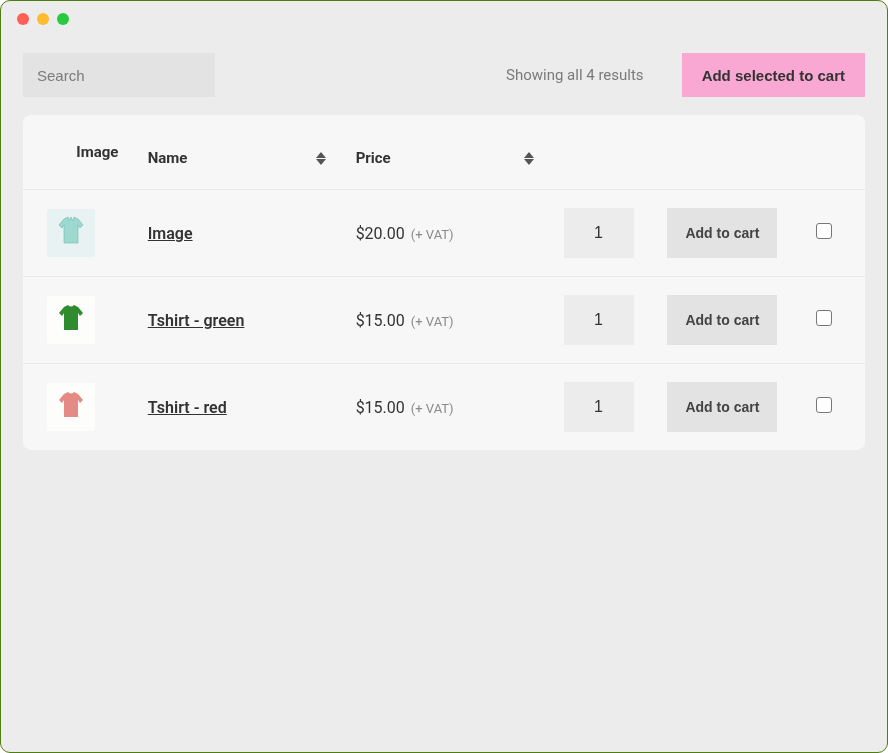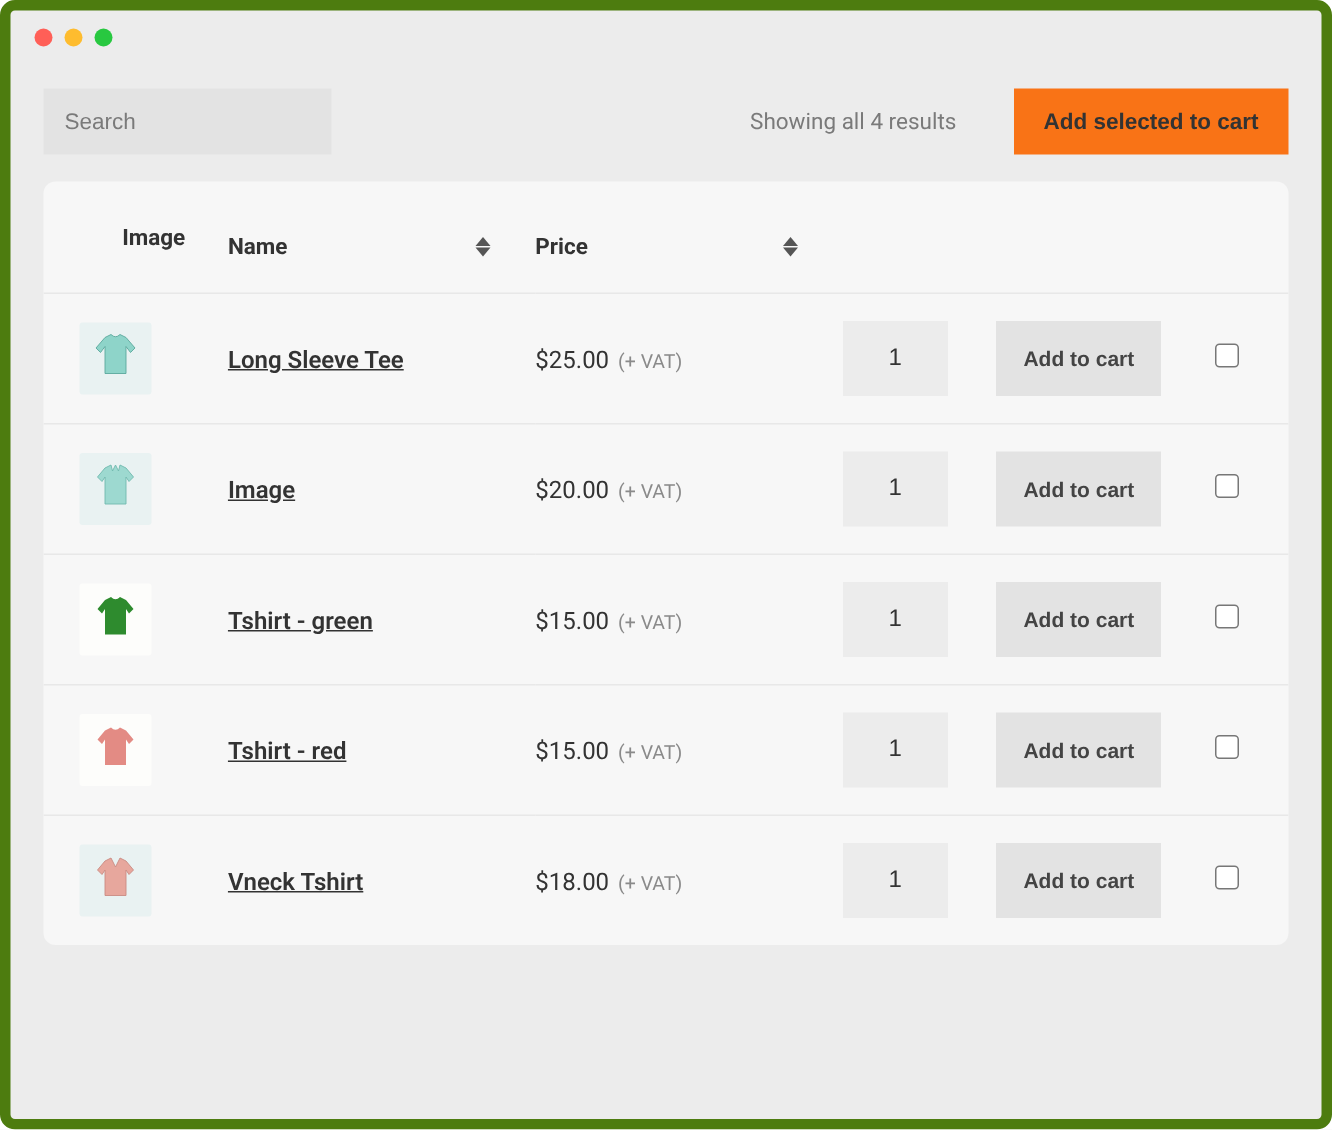--- a/index.html
+++ b/index.html
@@ -9,21 +9,21 @@
       width: 888px;
       height: 753px;
       overflow: hidden;
     }
     .window {
       width: 888px;
       height: 753px;
       background: #ececec;
       border-radius: 10px;
       position: relative;
-      border: 7px solid #4d7c0f;
+      border: 1px solid #4d7c0f;
     }
     .titlebar {
       height: 36px;
       display: flex;
       align-items: center;
       padding-left: 16px;
       gap: 8px;
     }
     .dot { width: 12px; height: 12px; border-radius: 50%; }
     .dot.red { background: #ff5f57; }
@@ -43,21 +43,21 @@
       border: none;
       padding: 0 14px;
       font-size: 15px;
       color: #5a5a5a;
       outline: none;
     }
     .search-input::placeholder { color: #7a7a7a; }
     .spacer { flex: 1; }
     .results-text { color: #7a7a7a; font-size: 15px; margin-right: 20px; }
     .add-selected-btn {
-      background: #f97316;
+      background: #f9a8d4;
       border: none;
       height: 44px;
       padding: 0 20px;
       font-size: 15px;
       font-weight: 600;
       color: #333;
       cursor: pointer;
     }
 
     .table-wrap {
@@ -185,34 +185,20 @@
                   <span class="down"></span>
                 </span>
             </div>
           </th>
           <th class="col-qty"></th>
           <th class="col-add"></th>
           <th class="col-check"></th>
         </tr>
       </thead>
       <tbody id="rows">
-          <tr>
-            <td class="cell-image">
-              <div class="thumb">
-                <span><svg width="34" height="30" viewBox="0 0 34 30">
-                    <path d="M10 3 L14 1 Q17 4 20 1 L24 3 L30 10 L27 13 L24 9 L24 27 L10 27 L10 9 L7 13 L4 10 Z" fill="#8ed4c9" stroke="#5aa89c" stroke-width="0.6"></path>
-                  </svg></span>
-              </div>
-            </td>
-            <td><a class="product-link">Long Sleeve Tee</a></td>
-            <td><span class="price">$25.00</span> <span class="vat"> (+ VAT)</span></td>
-            <td><input class="qty-input" value="1" style=""></td>
-            <td><button class="add-cart-btn">Add to cart</button></td>
-            <td class="cell-check"><span class="chk"></span></td>
-          </tr>
           <tr>
             <td class="cell-image">
               <div class="thumb">
                 <span><svg width="30" height="30" viewBox="0 0 30 30">
                     <path d="M8 3 L12 1 L13 5 L15 1 L17 5 L18 1 L22 3 L27 9 L24 12 L22 9 L22 27 L8 27 L8 9 L6 12 L3 9 Z" fill="#9dd9d0" stroke="#6fb9ae" stroke-width="0.6"></path>
                   </svg></span>
               </div>
             </td>
             <td><a class="product-link">Image</a></td>
             <td><span class="price">$20.00</span> <span class="vat"> (+ VAT)</span></td>
@@ -241,30 +227,16 @@
                     <path d="M8 3 L12 1 Q15 4 18 1 L22 3 L27 9 L24 12 L22 9 L22 26 L8 26 L8 9 L6 12 L3 9 Z" fill="#e38b84"></path>
                   </svg></span>
               </div>
             </td>
             <td><a class="product-link">Tshirt - red</a></td>
             <td><span class="price">$15.00</span> <span class="vat"> (+ VAT)</span></td>
             <td><input class="qty-input" value="1" style=""></td>
             <td><button class="add-cart-btn">Add to cart</button></td>
             <td class="cell-check"><span class="chk"></span></td>
           </tr>
-          <tr>
-            <td class="cell-image">
-              <div class="thumb">
-                <span><svg width="30" height="28" viewBox="0 0 30 28">
-                    <path d="M8 3 L12 1 L15 7 L18 1 L22 3 L27 9 L24 12 L22 9 L22 26 L8 26 L8 9 L6 12 L3 9 Z" fill="#e7a79d" stroke="#c98b82" stroke-width="0.6"></path>
-                  </svg></span>
-              </div>
-            </td>
-            <td><a class="product-link">Vneck Tshirt</a></td>
-            <td><span class="price">$18.00</span> <span class="vat"> (+ VAT)</span></td>
-            <td><input class="qty-input" value="1" style=""></td>
-            <td><button class="add-cart-btn">Add to cart</button></td>
-            <td class="cell-check"><span class="chk"></span></td>
-          </tr>
         </tbody>
     </table>
   </div>
 </div>
 
 </body></html>

